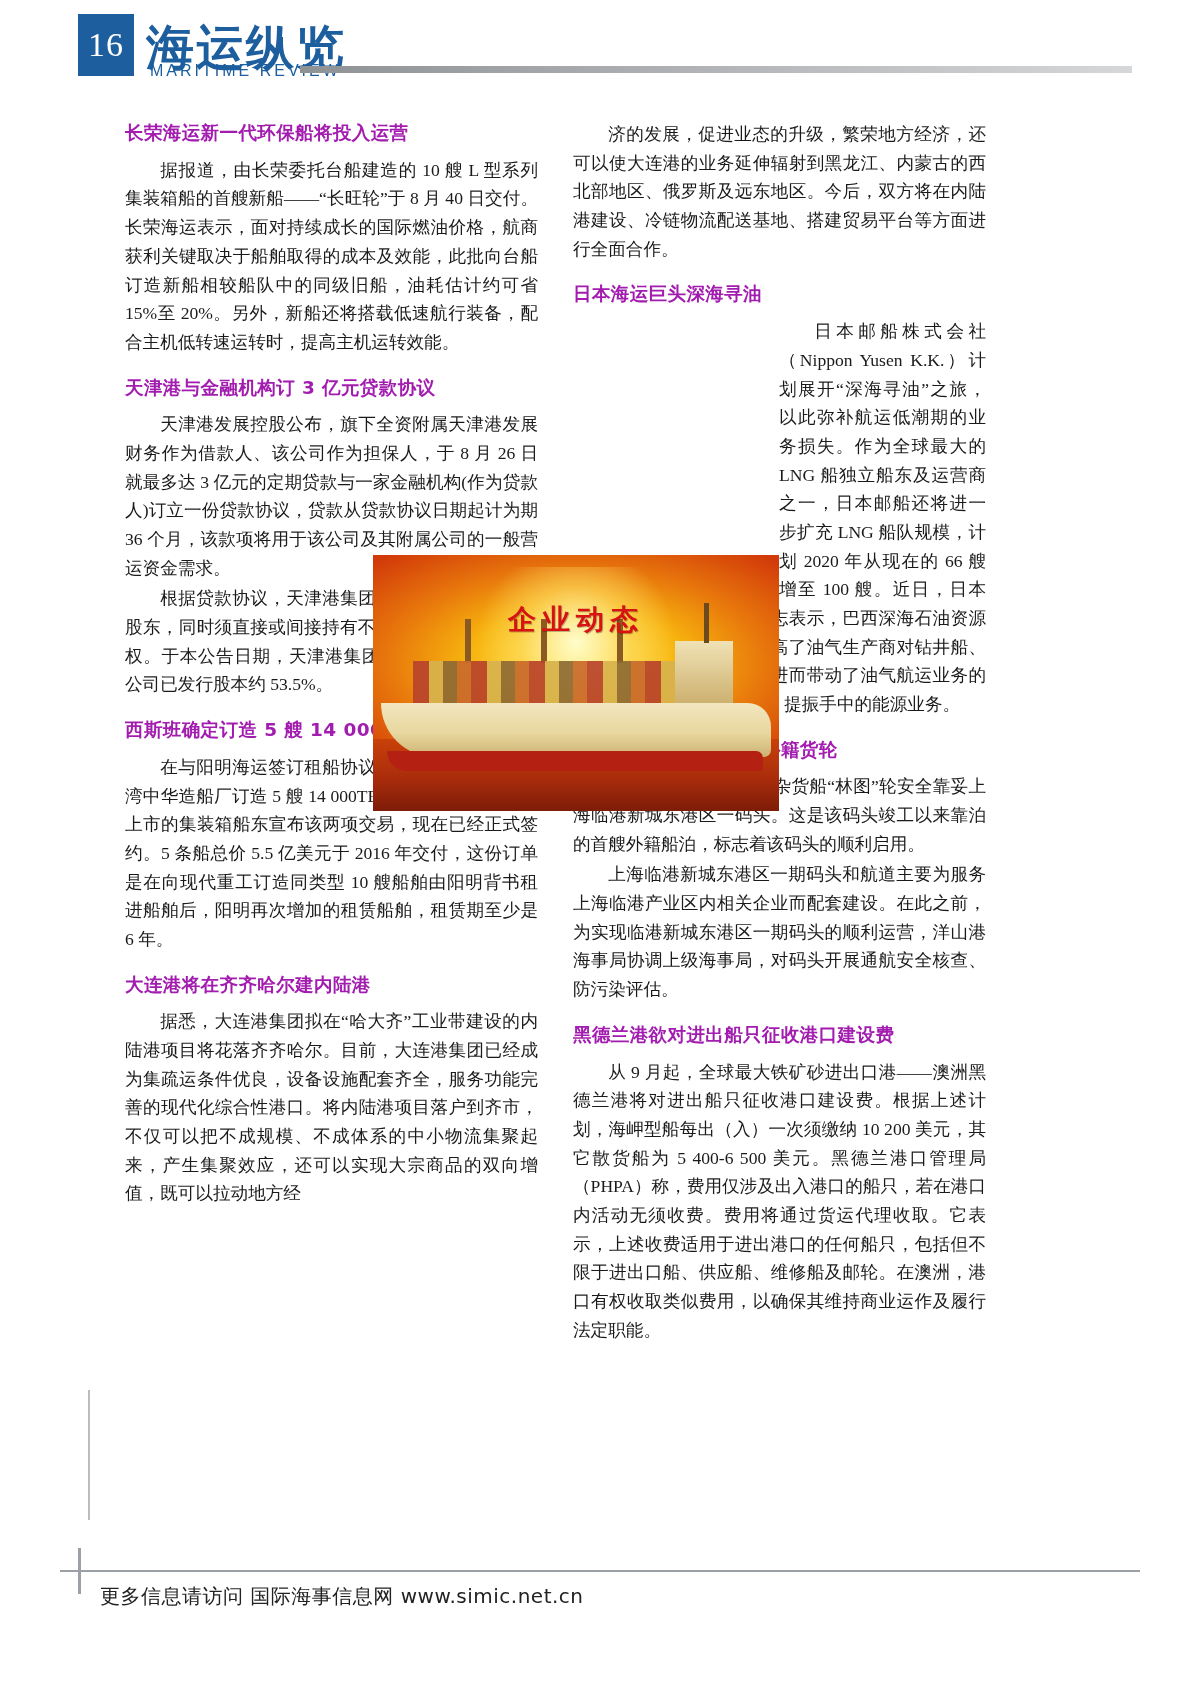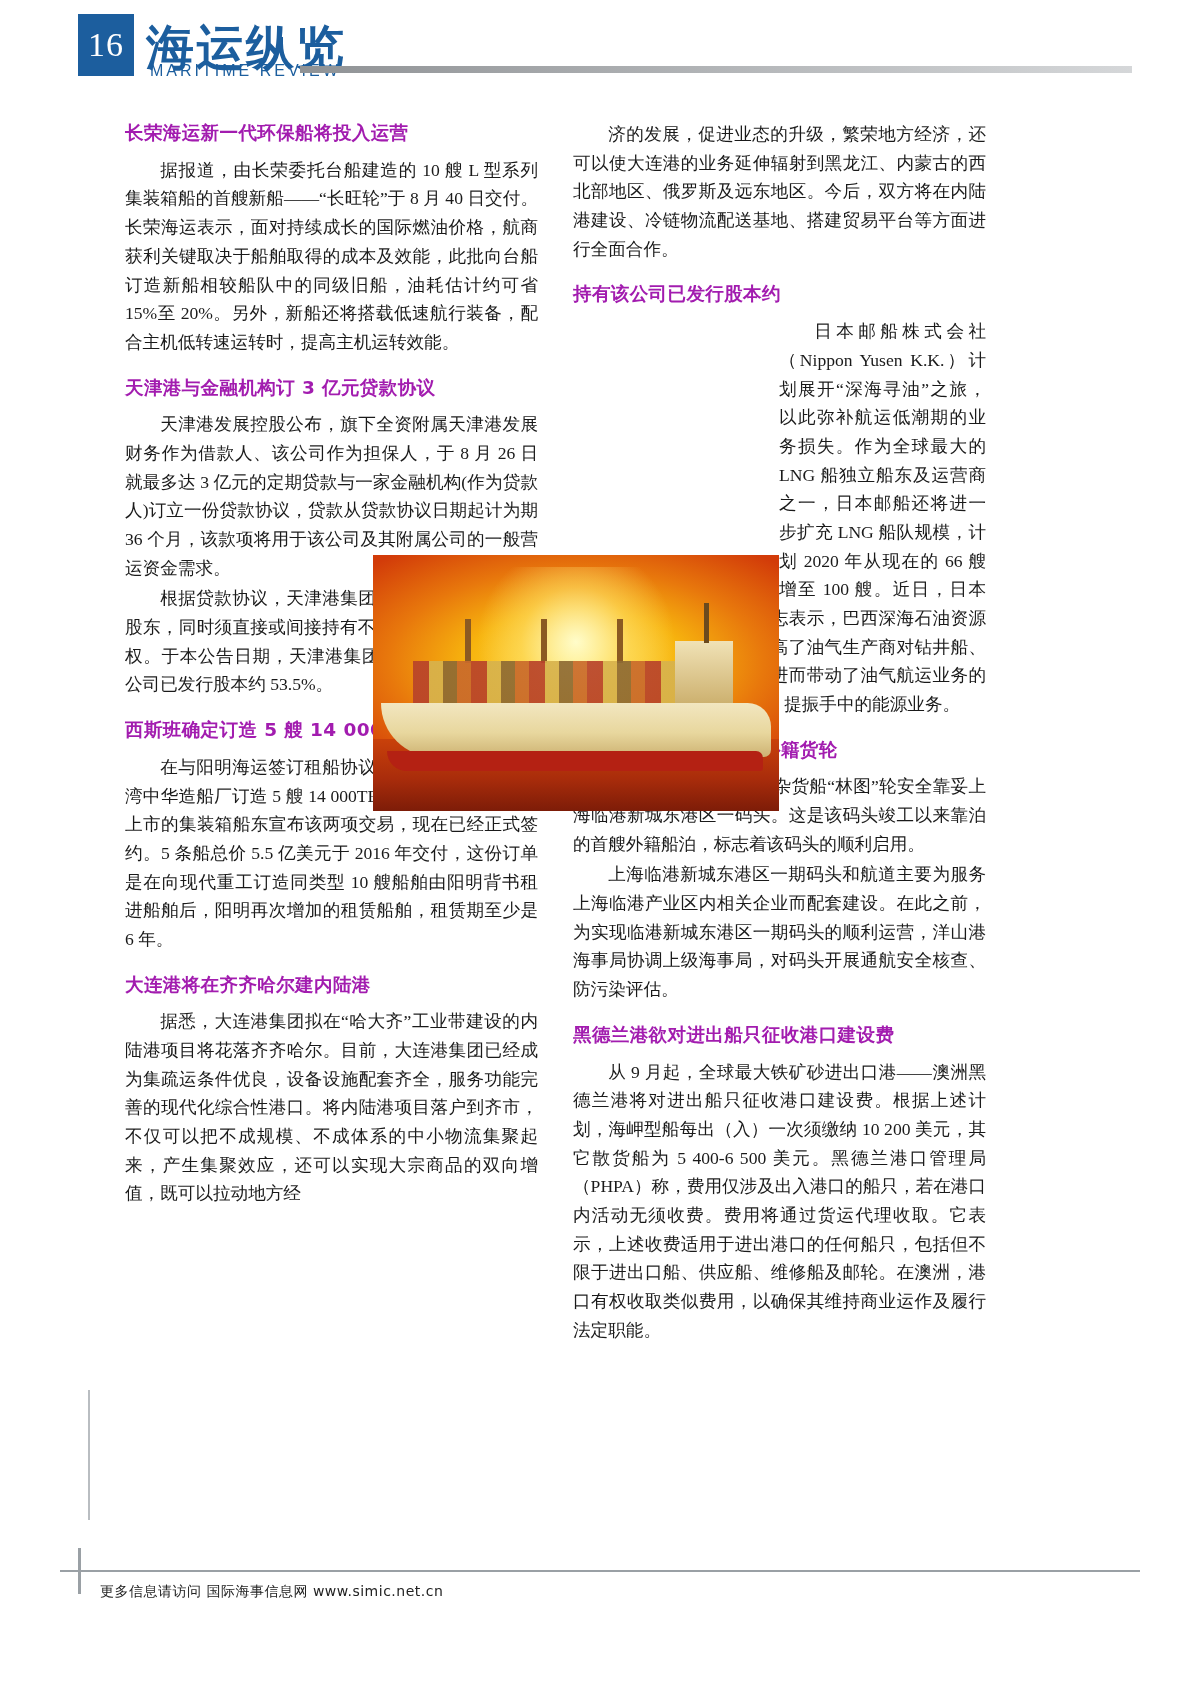--- a/index.html
+++ b/index.html
@@ -228,21 +228,21 @@
     top: 1548px;
     width: 3px;
     height: 46px;
     background: #9aa0a5;
   }
   .footer-text {
     position: absolute;
     left: 100px;
     top: 1583px;
     font-family: "DejaVu Sans", sans-serif;
-    font-size: 14px;
+    font-size: 20px;
     color: #222222;
     letter-spacing: 0.5px;
   }
   .side-rule {
     position: absolute;
     left: 88px;
     top: 1390px;
     width: 2px;
     height: 130px;
     background: #b9bdc1;
@@ -274,21 +274,21 @@
     <p class="body">在与阳明海运签订租船协议后，西斯班确定在台湾中华造船厂订造 5 艘 14 000TEU 集装箱船。该纽约上市的集装箱船东宣布该两项交易，现在已经正式签约。5 条船总价 5.5 亿美元于 2016 年交付，这份订单是在向现代重工订造同类型 10 艘船舶由阳明背书租进船舶后，阳明再次增加的租赁船舶，租赁期至少是 6 年。</p>
 
     <h2 class="sec">大连港将在齐齐哈尔建内陆港</h2>
     <p class="body">据悉，大连港集团拟在“哈大齐”工业带建设的内陆港项目将花落齐齐哈尔。目前，大连港集团已经成为集疏运条件优良，设备设施配套齐全，服务功能完善的现代化综合性港口。将内陆港项目落户到齐市，不仅可以把不成规模、不成体系的中小物流集聚起来，产生集聚效应，还可以实现大宗商品的双向增值，既可以拉动地方经</p>
   </div>
 
   <div class="col col-right">
 
     <p class="body">济的发展，促进业态的升级，繁荣地方经济，还可以使大连港的业务延伸辐射到黑龙江、内蒙古的西北部地区、俄罗斯及远东地区。今后，双方将在内陆港建设、冷链物流配送基地、搭建贸易平台等方面进行全面合作。</p>
 
-    <h2 class="sec">持有该公司已发行股本约</h2>
+    <h2 class="sec">日本海运巨头深海寻油</h2>
     <div class="wrapbox" style="height:268px;"></div>
     <p class="body">日本邮船株式会社（Nippon Yusen K.K.）计划展开“深海寻油”之旅，以此弥补航运低潮期的业务损失。作为全球最大的 LNG 船独立船东及运营商之一，日本邮船还将进一步扩充 LNG 船队规模，计划 2020 年从现在的 66 艘增至 100 艘。近日，日本邮船能源部门主管长泽人志表示，巴西深海石油资源和澳大利亚天然气项目提高了油气生产商对钻井船、穿梭油船等船型的需求，进而带动了油气航运业务的发展，公司决定顺势而上，提振手中的能源业务。</p>
 
     <h2 class="sec">上海临港新城迎来首艘外籍货轮</h2>
     <p class="body">8 月 23 日利比里亚籍杂货船“林图”轮安全靠妥上海临港新城东港区一码头。这是该码头竣工以来靠泊的首艘外籍船泊，标志着该码头的顺利启用。</p>
     <p class="body">上海临港新城东港区一期码头和航道主要为服务上海临港产业区内相关企业而配套建设。在此之前，为实现临港新城东港区一期码头的顺利运营，洋山港海事局协调上级海事局，对码头开展通航安全核查、防污染评估。</p>
 
     <h2 class="sec">黑德兰港欲对进出船只征收港口建设费</h2>
     <p class="body">从 9 月起，全球最大铁矿砂进出口港——澳洲黑德兰港将对进出船只征收港口建设费。根据上述计划，海岬型船每出（入）一次须缴纳 10 200 美元，其它散货船为 5 400-6 500 美元。黑德兰港口管理局（PHPA）称，费用仅涉及出入港口的船只，若在港口内活动无须收费。费用将通过货运代理收取。它表示，上述收费适用于进出港口的任何船只，包括但不限于进出口船、供应船、维修船及邮轮。在澳洲，港口有权收取类似费用，以确保其维持商业运作及履行法定职能。</p>
   </div>
@@ -297,20 +297,21 @@
     <div class="glow"></div>
     <div class="sea"></div>
     <div class="crane1"></div>
     <div class="crane2"></div>
     <div class="crane3"></div>
     <div class="containers"></div>
     <div class="bridge"></div>
     <div class="mast"></div>
     <div class="hull"></div>
     <div class="hull-red"></div>
+    <div class="photo-caption">企业动态</div>
   </div>
 
   <div class="side-rule"></div>
   <div class="footer-tick"></div>
   <div class="footer-rule"></div>
   <div class="footer-text">更多信息请访问 国际海事信息网 www.simic.net.cn</div>
 
 </div>
 
 </body></html>

